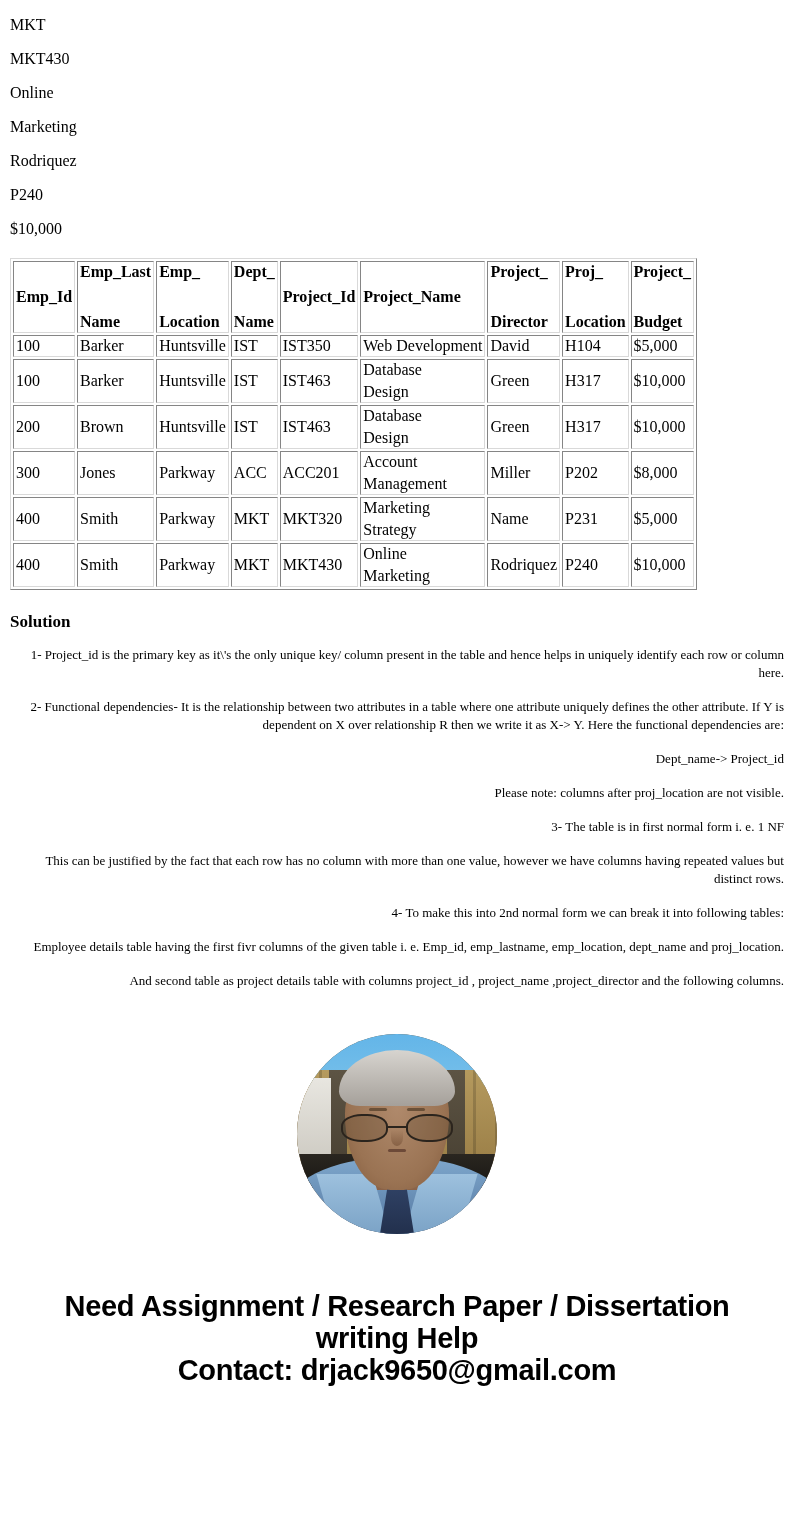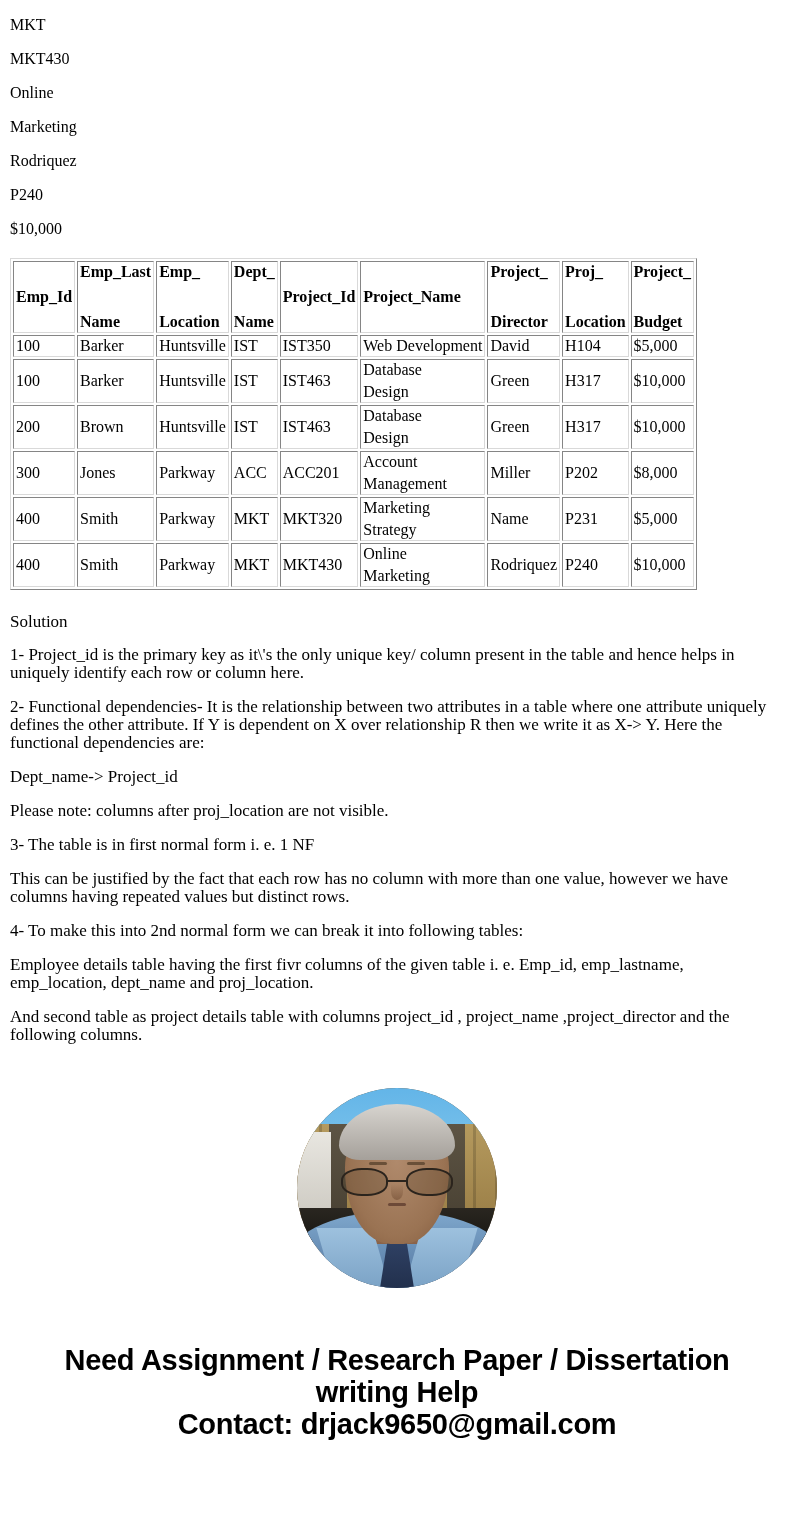--- a/index.html
+++ b/index.html
@@ -66,30 +66,31 @@
     display: block;
   }
   table.data td .cl + .cl {
     margin-top: 4px;
   }
 
   
   .solution-heading {
     font-family: "Liberation Serif", "DejaVu Serif", serif;
     font-size: 17px;
-    font-weight: normal;
+    font-weight: bold;
     margin: 22px 0 14px 0;
     line-height: 20px;
   }
   .sol-para {
     font-family: "Liberation Serif", "DejaVu Serif", serif;
-    font-size: 17px;
+    font-size: 13px;
     line-height: 18px;
     margin: 0 0 16px 0;
     max-width: 774px;
+    text-align: right;
   }
 
   
   .portrait-row {
     margin-top: 44px;
     display: flex;
     justify-content: center;
   }
   .portrait {
     width: 200px;

